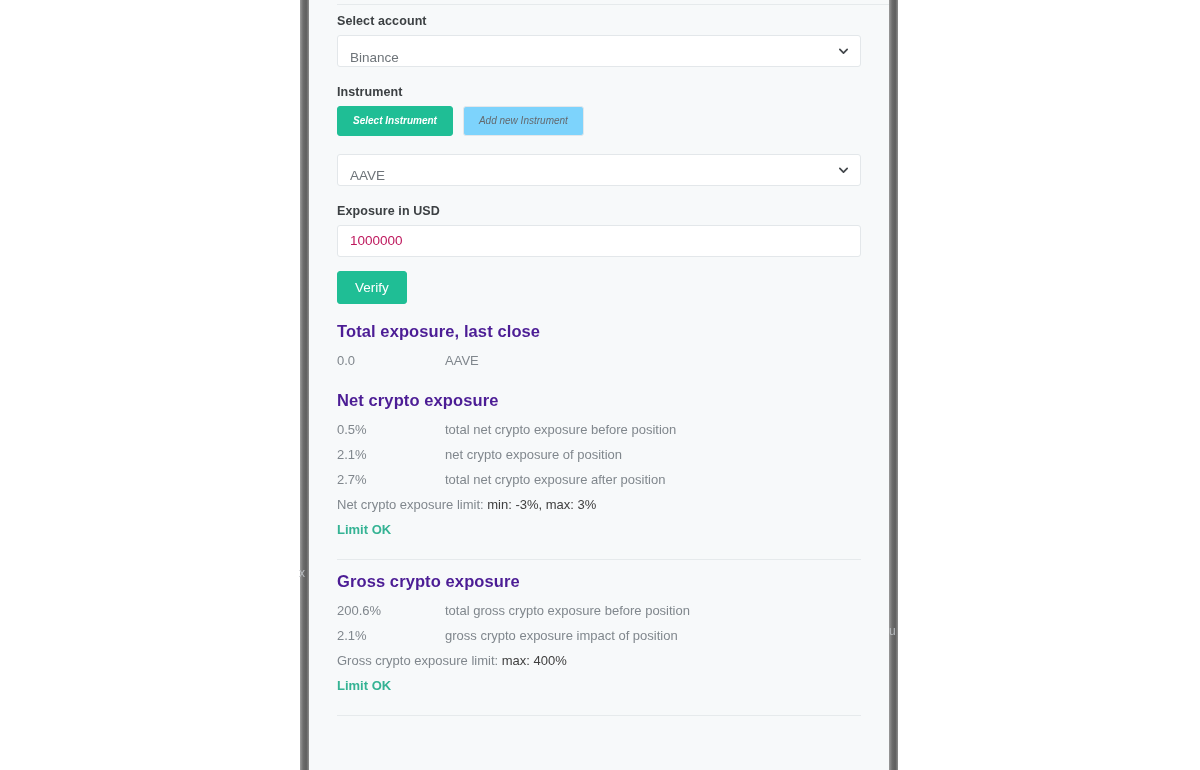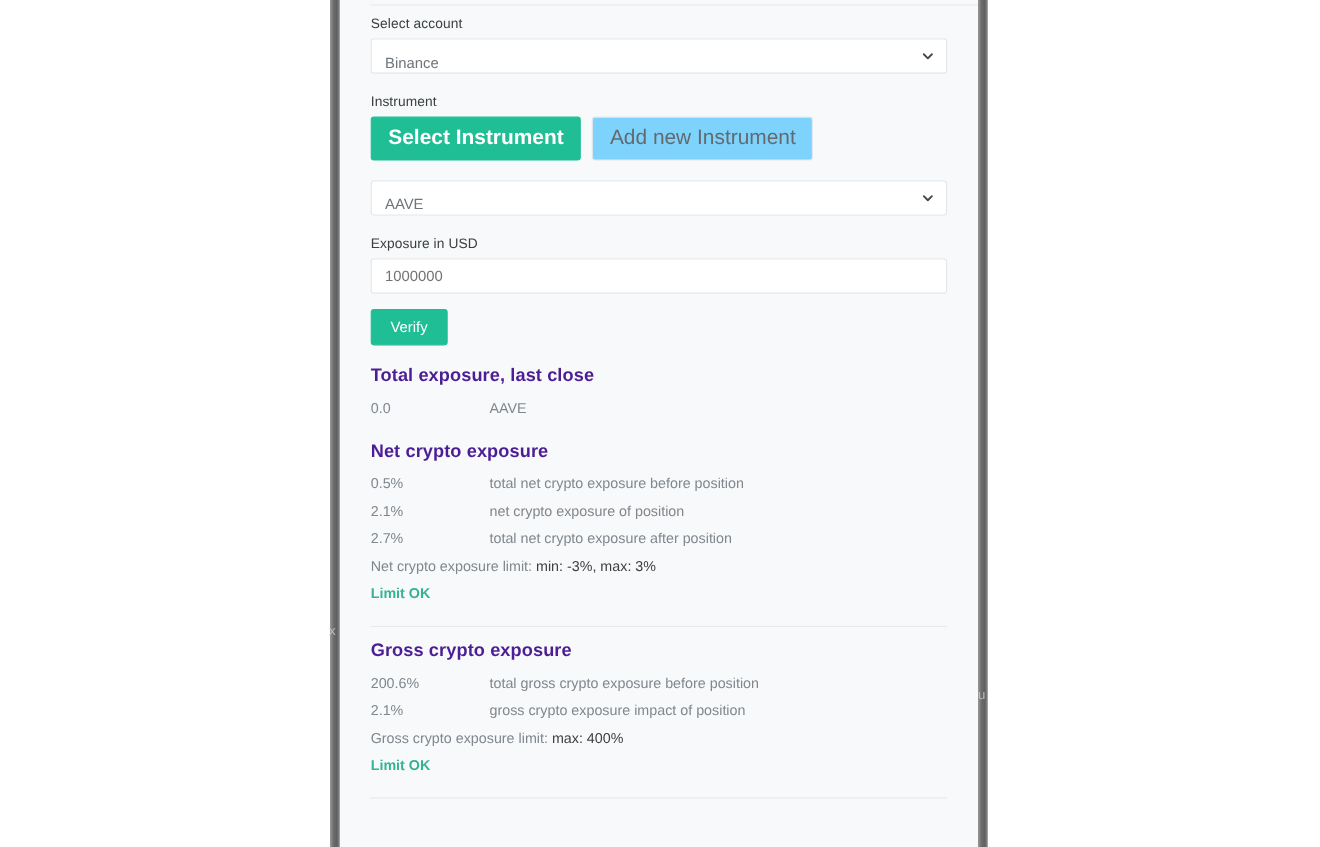--- a/index.html
+++ b/index.html
@@ -69,21 +69,21 @@
 
   .content {
     position: absolute;
     left: 28px;
     right: 28px;
     top: 14px;
   }
 
   .field-label {
     font-size: 12.5px;
-    font-weight: normal;
+    font-weight: bold;
     color: #3c4043;
     margin-bottom: 7px;
     letter-spacing: .1px;
   }
 
   .select-box {
     position: relative;
     height: 32px;
     background: #ffffff;
     border: 1px solid #e3e7ea;
@@ -109,27 +109,28 @@
   .spacer-18 { height: 18px; }
   .spacer-14 { height: 14px; }
   .spacer-12 { height: 12px; }
 
   .btn-group {
     display: flex;
     align-items: stretch;
   }
   .btn {
     font-family: "Liberation Sans", sans-serif;
-    font-size: 19px;
+    font-size: 10px;
     border-radius: 3px;
     padding: 8px 15px;
     box-sizing: border-box;
     cursor: pointer;
     line-height: 1.15;
     white-space: nowrap;
+    font-style: italic;
   }
   .btn-primary {
     background: #1fbe95;
     color: #ffffff;
     border: 1px solid #1fbe95;
     font-weight: bold;
   }
   .btn-outline {
     background: #7dd3fc;
     color: #5c6view;
@@ -141,21 +142,21 @@
   .text-input {
     height: 32px;
     background: #ffffff;
     border: 1px solid #e3e7ea;
     border-radius: 3px;
     display: flex;
     align-items: center;
     padding: 0 12px;
     box-sizing: border-box;
     font-size: 13.5px;
-    color: #737373;
+    color: #be185d;
   }
 
   .verify-btn {
     display: inline-block;
     background: #1fbe95;
     color: #ffffff;
     font-size: 13.5px;
     font-weight: normal;
     border: 1px solid #1fbe95;
     border-radius: 3px;

